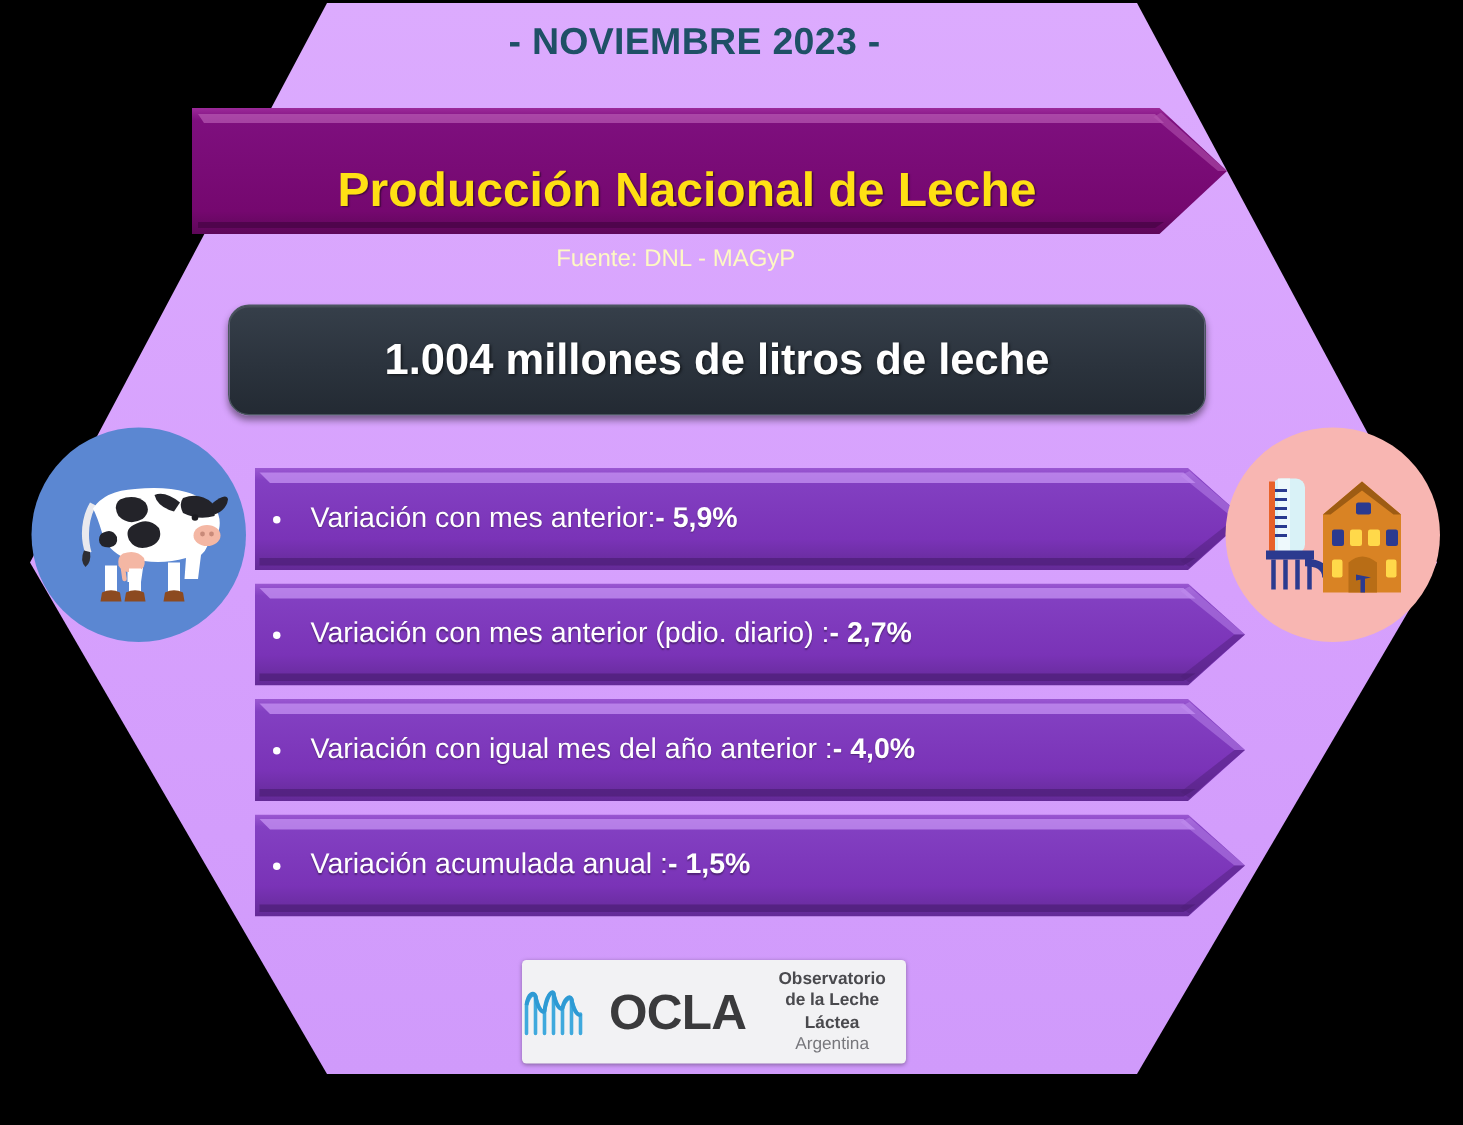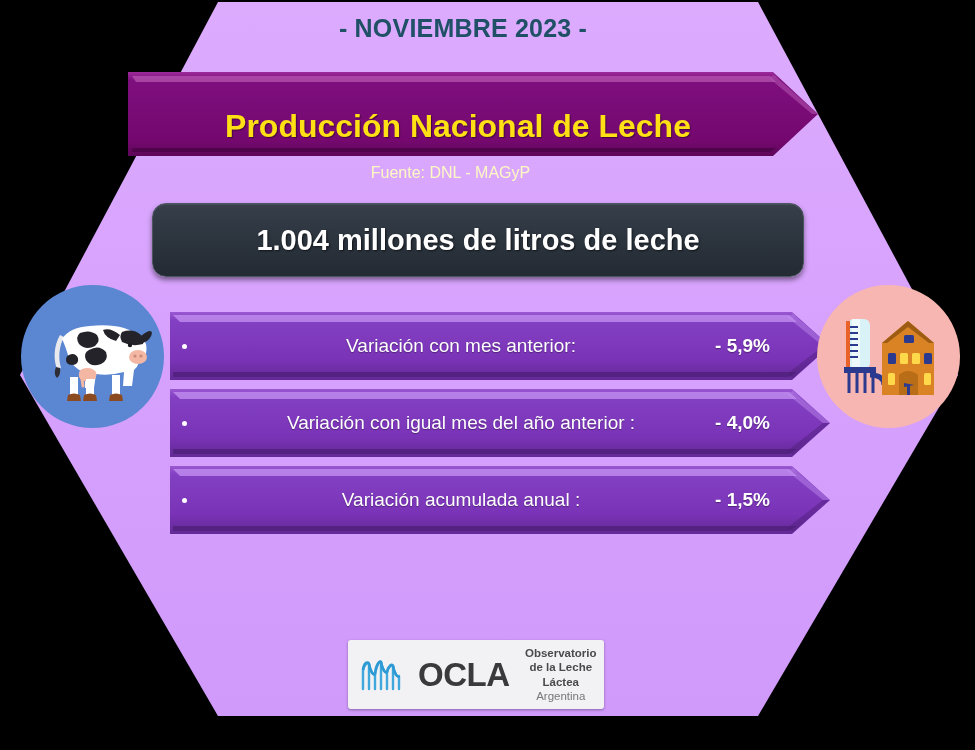--- a/index.html
+++ b/index.html
@@ -94,21 +94,20 @@
   }
   .row svg { position: absolute; inset: 0; width: 100%; height: 100%; }
   .row-text {
     position: absolute;
     left: 0; top: 0; height: 68px; width: 600px;
     display: flex; align-items: center;
     padding-left: 12px;
     font-size: 19px; color: #ffffff;
     z-index: 2;
     text-shadow: 0 1px 1px rgba(0,0,0,.35);
-    justify-content: space-between;
   }
   .bullet-dot {
     display: inline-block;
     width: 5px; height: 5px;
     border-radius: 50%;
     background: #ffffff;
     margin-right: 20px;
     flex: 0 0 auto;
   }
   .row-text b { font-weight: bold; }
@@ -126,21 +125,21 @@
   .icon-circle svg { display:block; }
 
   
   .ocla {
     position: absolute;
     left: 348px; top: 640px;
     width: 256px; height: 69px;
     background: #f2f2f4;
     border-radius: 3px;
     display: flex; align-items: center;
-    padding-left: 12px;
+    padding-left: 0;
     z-index: 9;
     box-shadow: 0 1px 3px rgba(0,0,0,.35);
   }
   .ocla-wave { flex: 0 0 auto; margin-right: 2px; }
   .ocla-mark {
     font-size: 33px; font-weight: bold; color: #3a3a3c;
     letter-spacing: -.5px; line-height: 1;
     margin-right: 8px;
   }
   .ocla-sub {
@@ -211,20 +210,34 @@
         <polygon points="623,2 660,34 653,34 617,5" fill="#c28df0" opacity=".45"></polygon>
         <polygon points="653,34 660,34 623,66 617,62" fill="#4e1f78" opacity=".45"></polygon>
       </svg>
       <div class="row-text">
         <span class="bullet-dot"></span>
         <span>Variación con mes anterior: </span>
         <b>- 5,9%</b>
       </div>
     </div>
 
+    <div class="row">
+      <svg viewBox="0 0 660 68" preserveAspectRatio="none">
+        <polygon points="0,0 622,0 660,34 622,68 0,68" fill="url(#rg1)"></polygon>
+        <polygon points="3,3 619,3 627,10 10,10" fill="#c28df0" opacity=".8"></polygon>
+        <polygon points="3,60 627,60 619,65 3,65" fill="#4e1f78" opacity=".75"></polygon>
+        <polygon points="623,2 660,34 653,34 617,5" fill="#c28df0" opacity=".45"></polygon>
+        <polygon points="653,34 660,34 623,66 617,62" fill="#4e1f78" opacity=".45"></polygon>
+      </svg>
+      <div class="row-text">
+        <span class="bullet-dot"></span>
+        <span>Variación con mes anterior (pdio. diario) : </span>
+        <b>- 2,7%</b>
+      </div>
+    </div>
 
     <div class="row">
       <svg viewBox="0 0 660 68" preserveAspectRatio="none">
         <polygon points="0,0 622,0 660,34 622,68 0,68" fill="url(#rg1)"></polygon>
         <polygon points="3,3 619,3 627,10 10,10" fill="#c28df0" opacity=".8"></polygon>
         <polygon points="3,60 627,60 619,65 3,65" fill="#4e1f78" opacity=".75"></polygon>
         <polygon points="623,2 660,34 653,34 617,5" fill="#c28df0" opacity=".45"></polygon>
         <polygon points="653,34 660,34 623,66 617,62" fill="#4e1f78" opacity=".45"></polygon>
       </svg>
       <div class="row-text">

